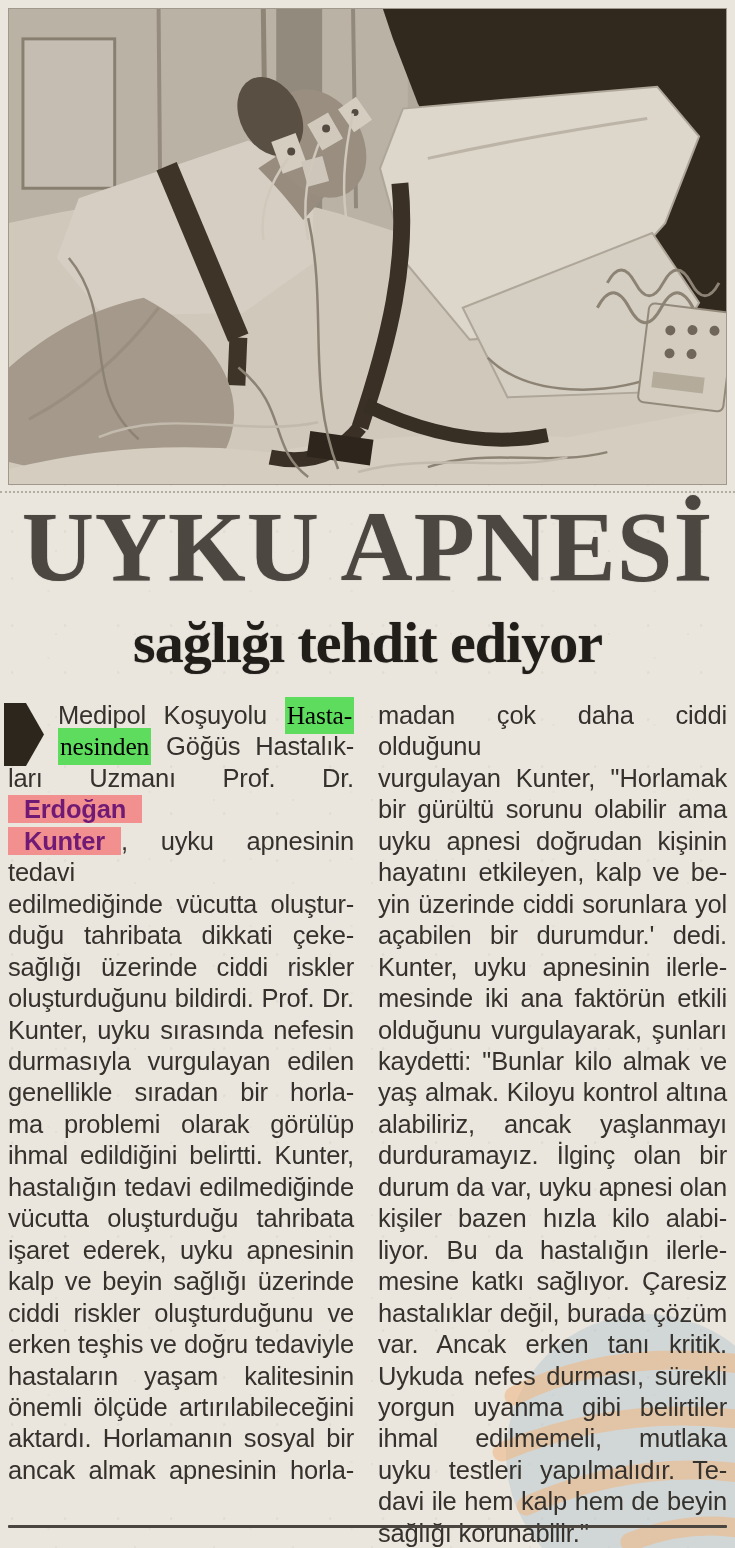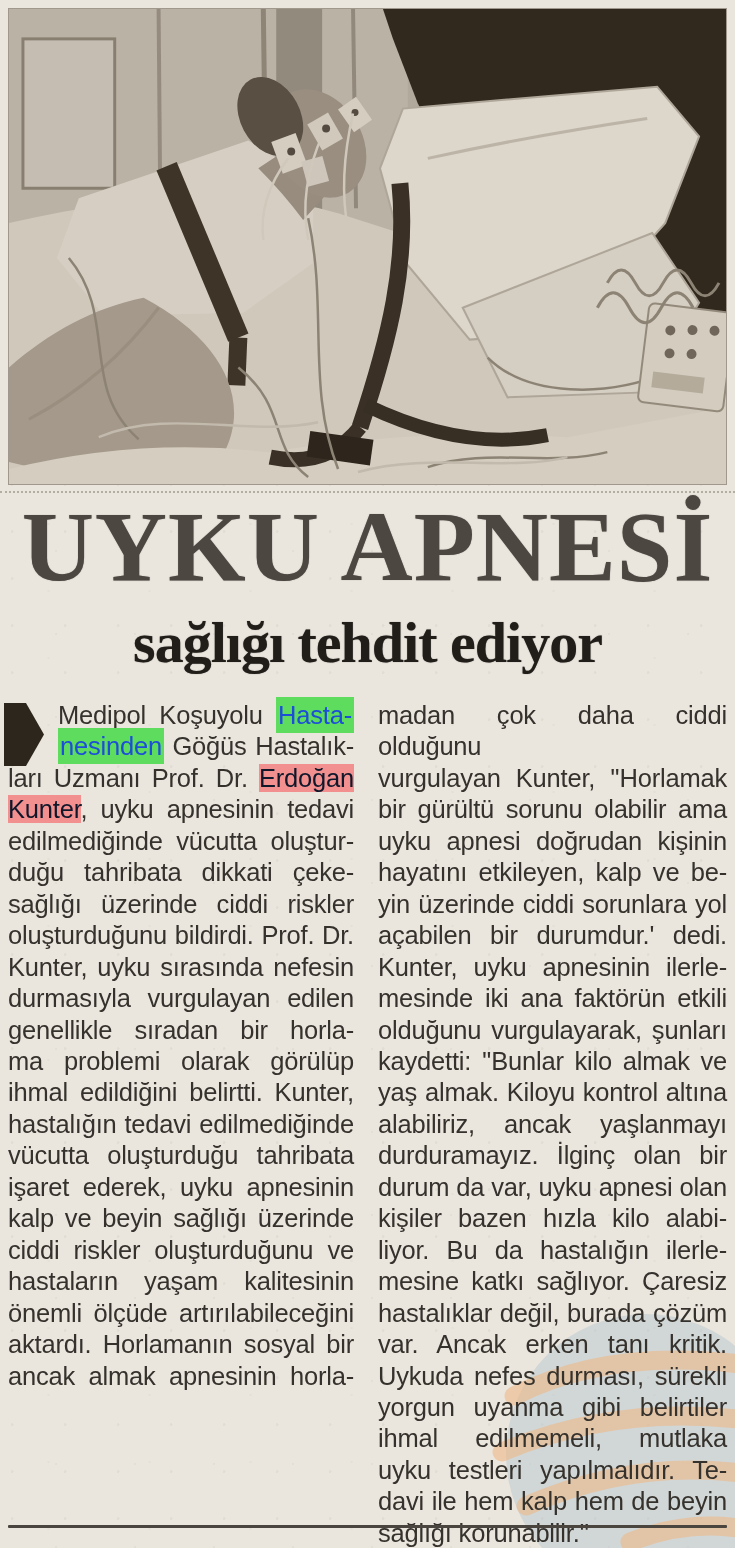--- a/index.html
+++ b/index.html
@@ -52,22 +52,22 @@
     text-align:justify;text-align-last:justify;
     letter-spacing:-0.2px;
   }
   [data-bind-lines]:not([data-justify-last="true"]) > .tl:last-child{text-align-last:left;}
   .ind{padding-left:50px;}
   .arrow{
     position:absolute;left:-4px;top:3px;width:40px;height:63px;
     background:#2d261c;
     clip-path:polygon(0 0,55% 0,100% 50%,55% 100%,0 100%);
   }
-  .hl-green{background:#5edc5e;color:#1d4ed8;padding:4px 2px;}
-  .hl-red{background:#f29090;color:#0f172a;padding:0 0;}
+  .hl-green{background:#5edc5e;color:#000000;padding:4px 2px;font-family:Liberation Serif, serif;}
+  .hl-red{background:#f29090;color:#701a75;padding:0 16px;font-weight:bold;}
   
   .watermark{position:absolute;left:478px;top:1292px;width:257px;height:256px;z-index:1;overflow:hidden;}
   .watermark svg{display:block;}
   
   .bottom-rule{
     position:absolute;left:8px;top:1525px;width:719px;height:3px;
     background:#4a453e;z-index:2;border-radius:1px;
   }
 </style>
 </head>
@@ -182,20 +182,21 @@
           <div class="tl">Kunter, uyku sırasında nefesin</div>
           <div class="tl">durmasıyla vurgulayan edilen</div>
           <div class="tl">genellikle sıradan bir horla-</div>
           <div class="tl">ma problemi olarak görülüp</div>
           <div class="tl">ihmal edildiğini belirtti. Kunter,</div>
           <div class="tl">hastalığın tedavi edilmediğinde</div>
           <div class="tl">vücutta oluşturduğu tahribata</div>
           <div class="tl">işaret ederek, uyku apnesinin</div>
           <div class="tl">kalp ve beyin sağlığı üzerinde</div>
           <div class="tl">ciddi riskler oluşturduğunu ve</div>
+          <div class="tl">erken teşhis ve doğru tedaviyle</div>
           <div class="tl">hastaların yaşam kalitesinin</div>
           <div class="tl">önemli ölçüde artırılabileceğini</div>
           <div class="tl">aktardı. Horlamanın sosyal bir</div>
           <div class="tl">ancak almak apnesinin horla-</div>
         </div>
     </div>
     <div class="col col-right">
       <div data-bind-lines="article.right">
           <div class="tl">madan çok daha ciddi olduğunu</div>
           <div class="tl">vurgulayan Kunter, ''Horlamak</div>

